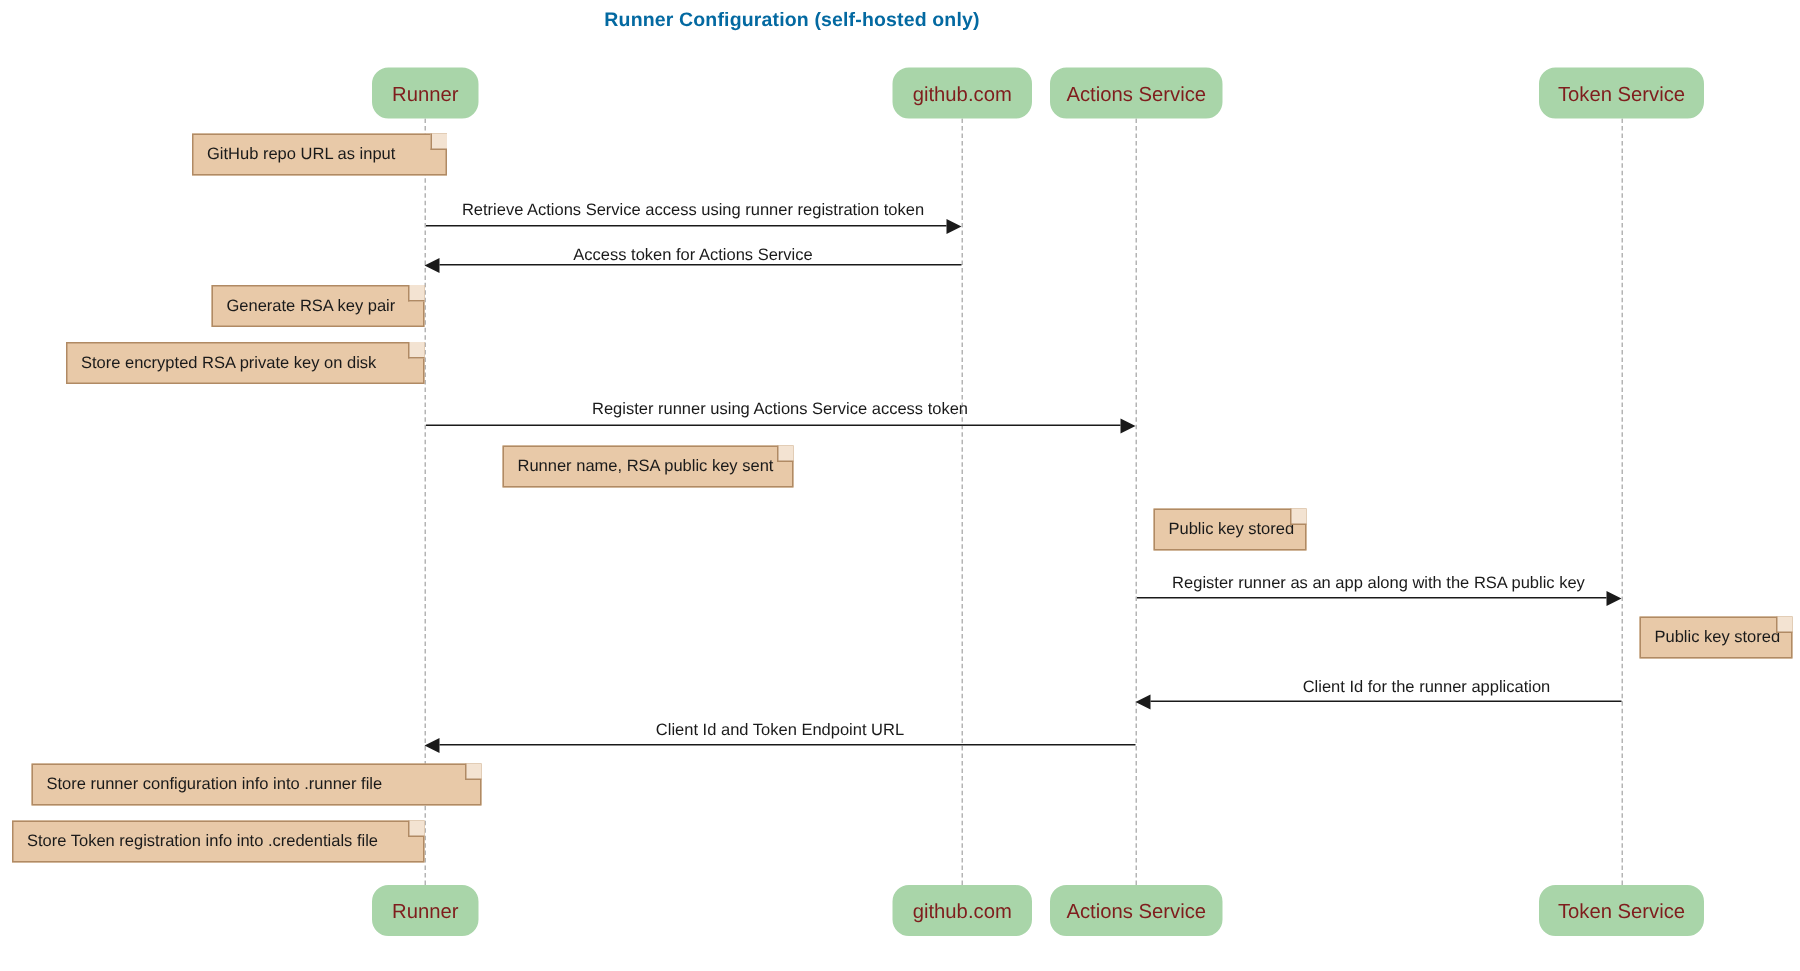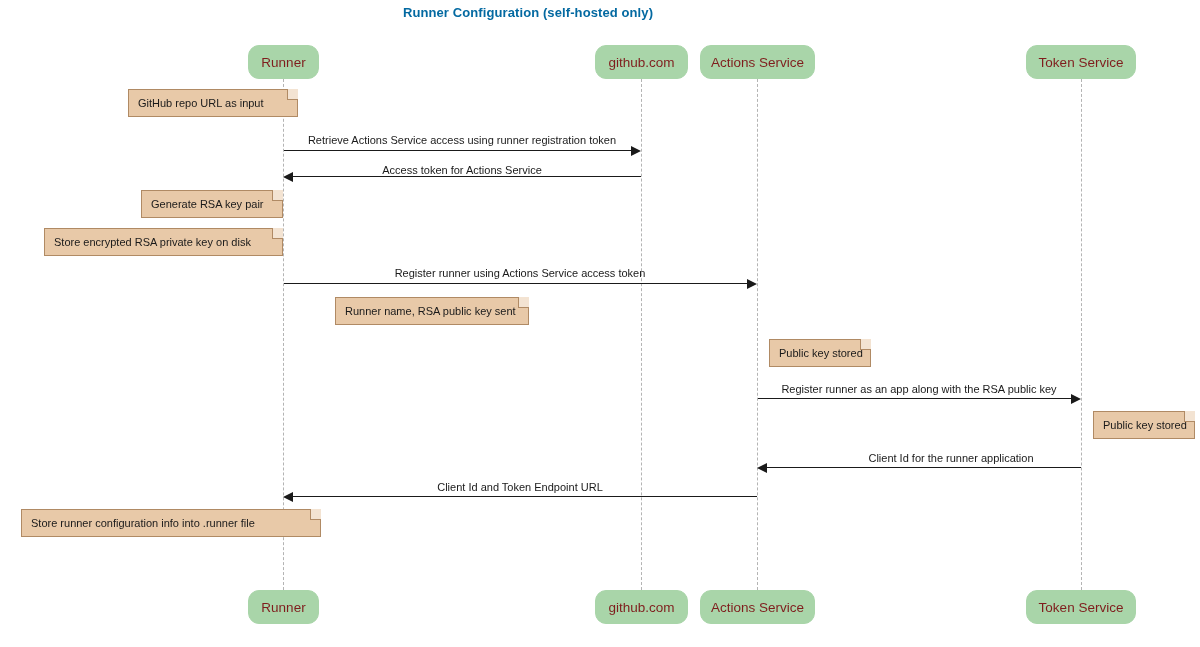--- a/index.html
+++ b/index.html
@@ -200,14 +200,18 @@
     <span>Client Id and Token Endpoint URL</span>
   </div>
   <div class="msg" style="left:293px; top:496px; width:464px;"></div>
   <div class="arrowhead left" style="left:283px; top:491.5px;"></div>
 
   <div class="note" style="left:21px; top:509px; width:300px;">
     <span>Store runner configuration info into .runner file</span>
     <span class="fold"></span>
   </div>
 
+  <div class="note" style="left:8px; top:547px; width:275px;">
+    <span>Store Token registration info into .credentials file</span>
+    <span class="fold"></span>
+  </div>
 
 </div>
 
 </body></html>

